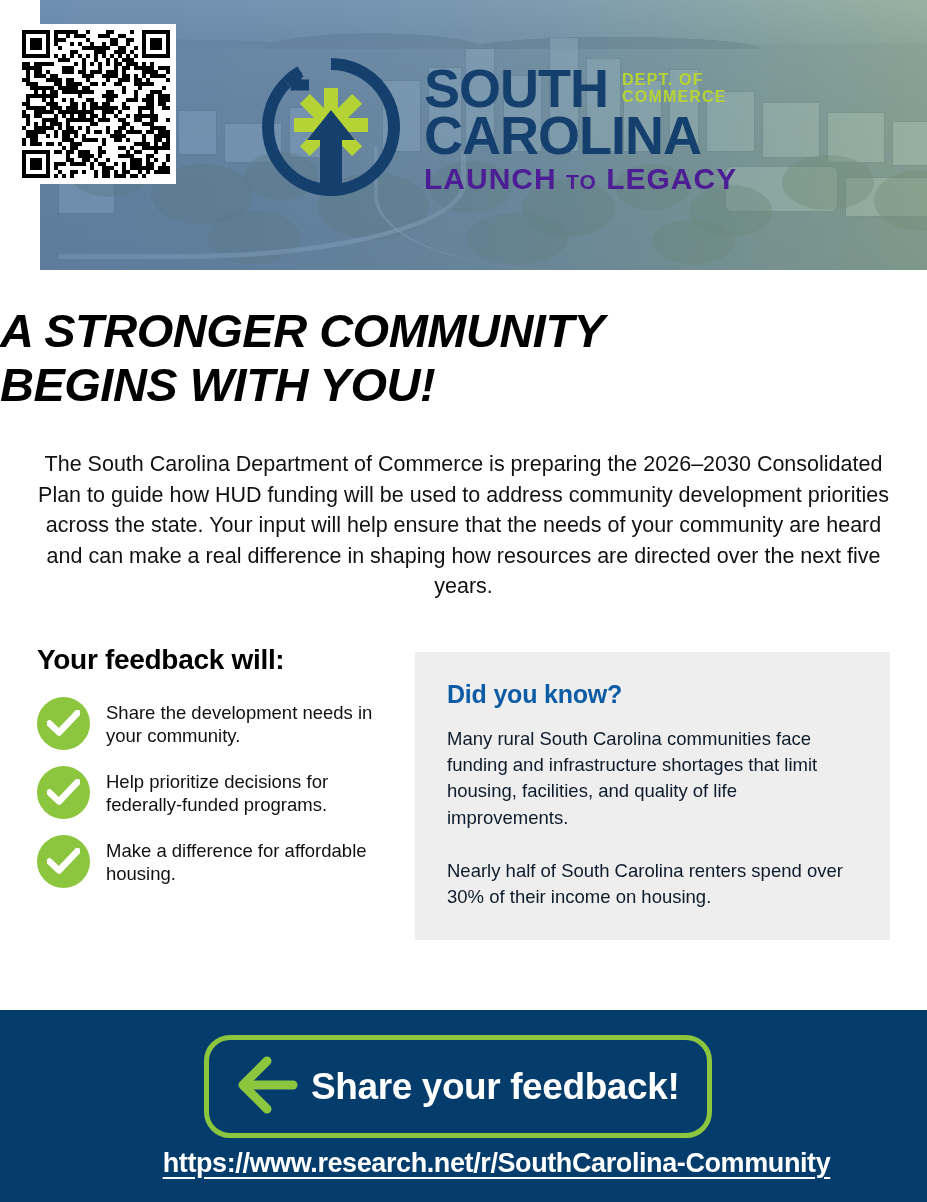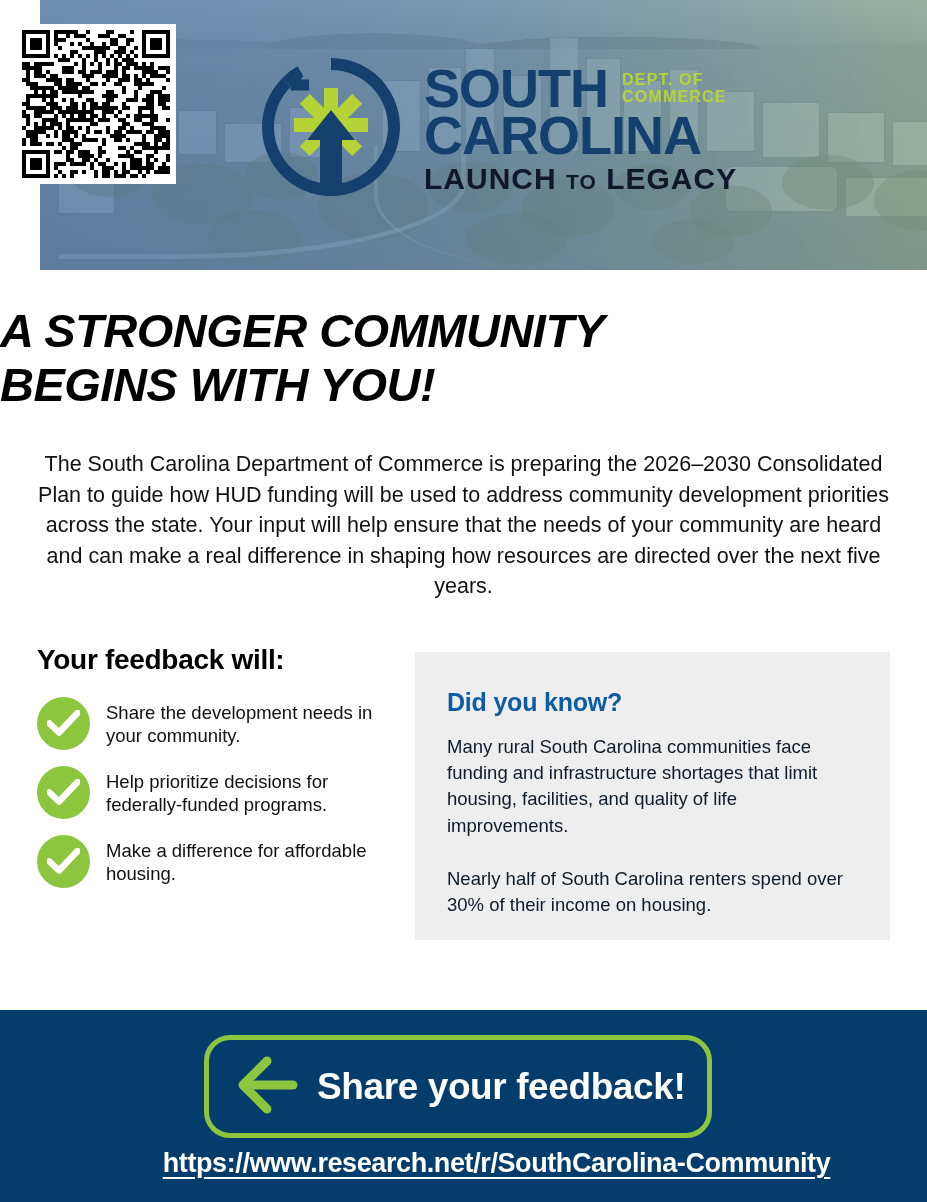--- a/index.html
+++ b/index.html
@@ -98,21 +98,21 @@
   .logo-dept {
     font-size: 16px; font-weight: 800; letter-spacing: 1.2px;
     color: #b6d336; line-height: 1.05; padding-top: 8px;
   }
   .logo-carolina {
     font-size: 54px; font-weight: 800; letter-spacing: -1px;
     color: #15406e; line-height: .94; margin-top: -4px;
   }
   .logo-tag {
     font-size: 30px; font-weight: 800; letter-spacing: 1px;
-    color: #0f172a; line-height: 1; margin-top: 3px;
+    color: #4c1d95; line-height: 1; margin-top: 3px;
   }
   .logo-tag .sm { font-size: 21px; }
 
   
   .title {
     margin: 34px 0 0 0;
     text-align: left;
     font-size: 47px;
     font-weight: 700;
     font-style: italic;
@@ -153,21 +153,21 @@
   .check svg { display: block; }
   .fb-text {
     font-size: 18.5px; line-height: 1.28; color: #111111; padding-top: 6px;
   }
 
   .didyouknow {
     position: absolute;
     left: 415px; top: 8px;
     width: 475px; height: 288px;
     background: #eeeeef;
-    padding: 36px 32px 0 32px;
+    padding: 28px 32px 0 32px;
   }
   .didyouknow h3 {
     font-size: 25px; font-weight: 700; color: #0b5ba5;
     margin-bottom: 17px; letter-spacing: -0.2px;
   }
   .didyouknow p {
     font-size: 18.5px; line-height: 1.42; color: #0d1b2a;
   }
   .didyouknow p + p { margin-top: 27px; }
 
@@ -190,21 +190,21 @@
     grid-template-rows: repeat(37, 1fr);
   }
   .qr .grid span { display: block; }
   .qr .grid span.on { background: #000; }
 
   .cta-pill {
     position: absolute; left: 204px; top: 1035px;
     width: 508px; height: 103px;
     border: 5px solid #8cc63f;
     border-radius: 26px;
-    display: flex; align-items: center; gap: 18px;
+    display: flex; align-items: center; gap: 12px;
     padding-left: 26px;
   }
   .cta-arrow { flex: 0 0 64px; }
   .cta-label {
     font-size: 37px; font-weight: 700; color: #ffffff;
     letter-spacing: -0.4px;
   }
 
   .footer-url {
     position: absolute; left: 0; top: 1148px; width: 927px;

